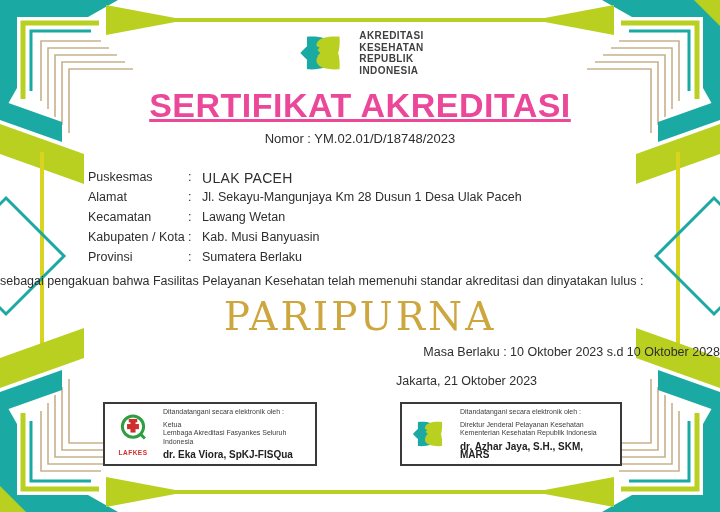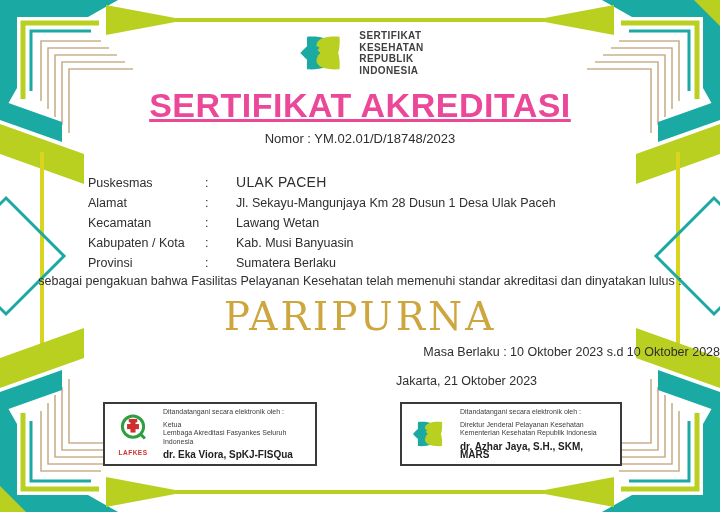--- a/index.html
+++ b/index.html
@@ -14,27 +14,27 @@
     display:flex;align-items:center;gap:9px;}
   .ministry-text{display:flex;flex-direction:column;font-weight:bold;
     font-size:10px;line-height:11.5px;color:#3f3f3f;letter-spacing:.4px;}
 
   .cert-title{position:absolute;top:86px;width:100%;text-align:center;
     font-size:34px;font-weight:bold;color:#ec4899;letter-spacing:.5px;text-decoration:underline;}
   .cert-number{position:absolute;top:131px;width:100%;text-align:center;
     font-size:13px;color:#2e2e2e;}
 
   .fields{position:absolute;left:88px;top:170px;font-size:12.5px;}
-  .field-row{display:flex;height:20px;align-items:flex-end;gap:17px;}
+  .field-row{display:flex;height:20px;align-items:flex-start;}
   .field-label{width:100px;}
   .field-sep{width:14px;}
   .field-value{white-space:nowrap;}
   .field-row.first .field-value{font-weight:normal;font-size:14px;letter-spacing:.3px;}
 
-  .statement{position:absolute;top:274px;width:100%;text-align:center;font-size:12.5px;}
+  .statement{position:absolute;top:274px;width:100%;text-align:left;font-size:12.5px;}
   .grade{position:absolute;top:294px;width:100%;text-align:center;
     font-family:"DejaVu Serif",serif;font-weight:normal;font-size:39px;
     color:#cda63e;letter-spacing:3px;}
   .validity{position:absolute;top:345px;width:100%;text-align:right;font-size:12.5px;}
   .place-date{position:absolute;left:396px;top:374px;font-size:12.5px;}
 
   .sig-box{position:absolute;top:402px;height:64px;border:2px solid #3a3a3a;
     background:#fff;display:flex;align-items:center;gap:8px;padding:0 6px;box-sizing:border-box;}
   .sig-box.left{left:103px;width:214px;}
   .sig-box.right{left:400px;width:222px;}
@@ -99,21 +99,21 @@
     <polygon points="0,512 26,512 0,486" fill="#b9d021"></polygon>
   </svg>
 
   <div class="content">
 
     <div class="logo-block">
       <svg width="54" height="54" aria-hidden="true">
         <use href="#kemenkes"></use>
       </svg>
       <div class="ministry-text">
-        <span>SERTIFIKAT</span>
+        <span>AKREDITASI</span>
         <span>KESEHATAN</span>
         <span>REPUBLIK</span>
         <span>INDONESIA</span>
       </div>
     </div>
 
     <div class="cert-title">SERTIFIKAT AKREDITASI</div>
     <div class="cert-number">Nomor : YM.02.01/D/18748/2023</div>
 
     <div class="fields">

